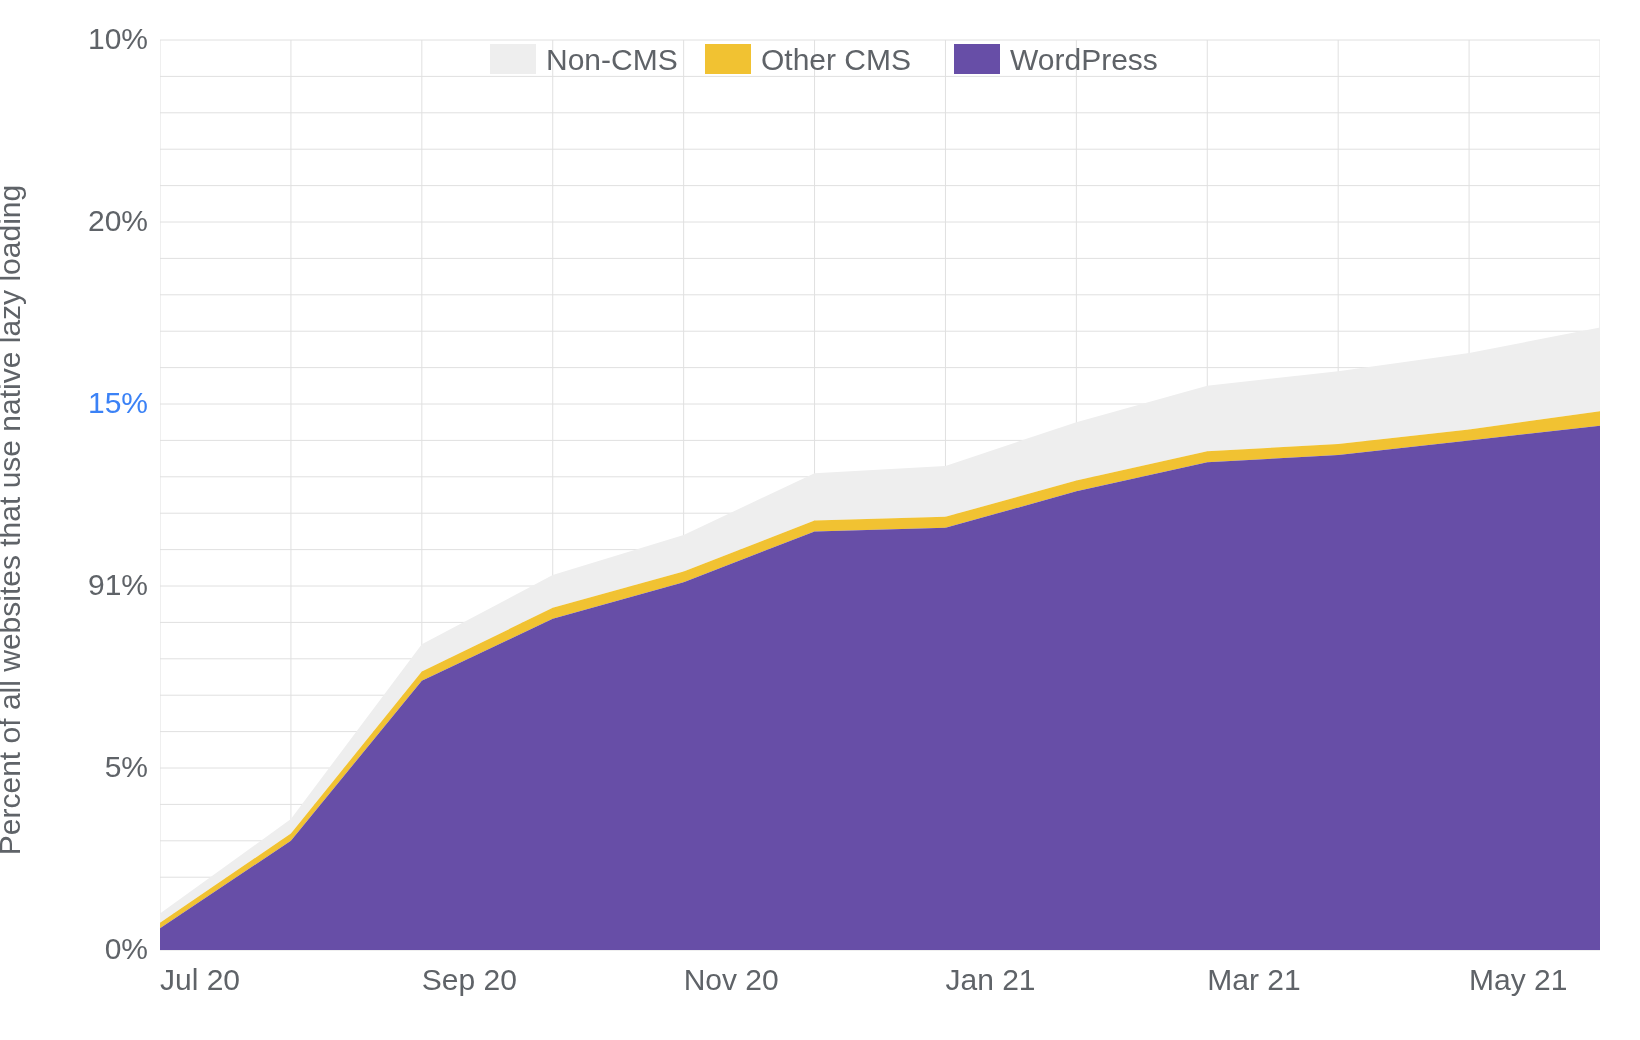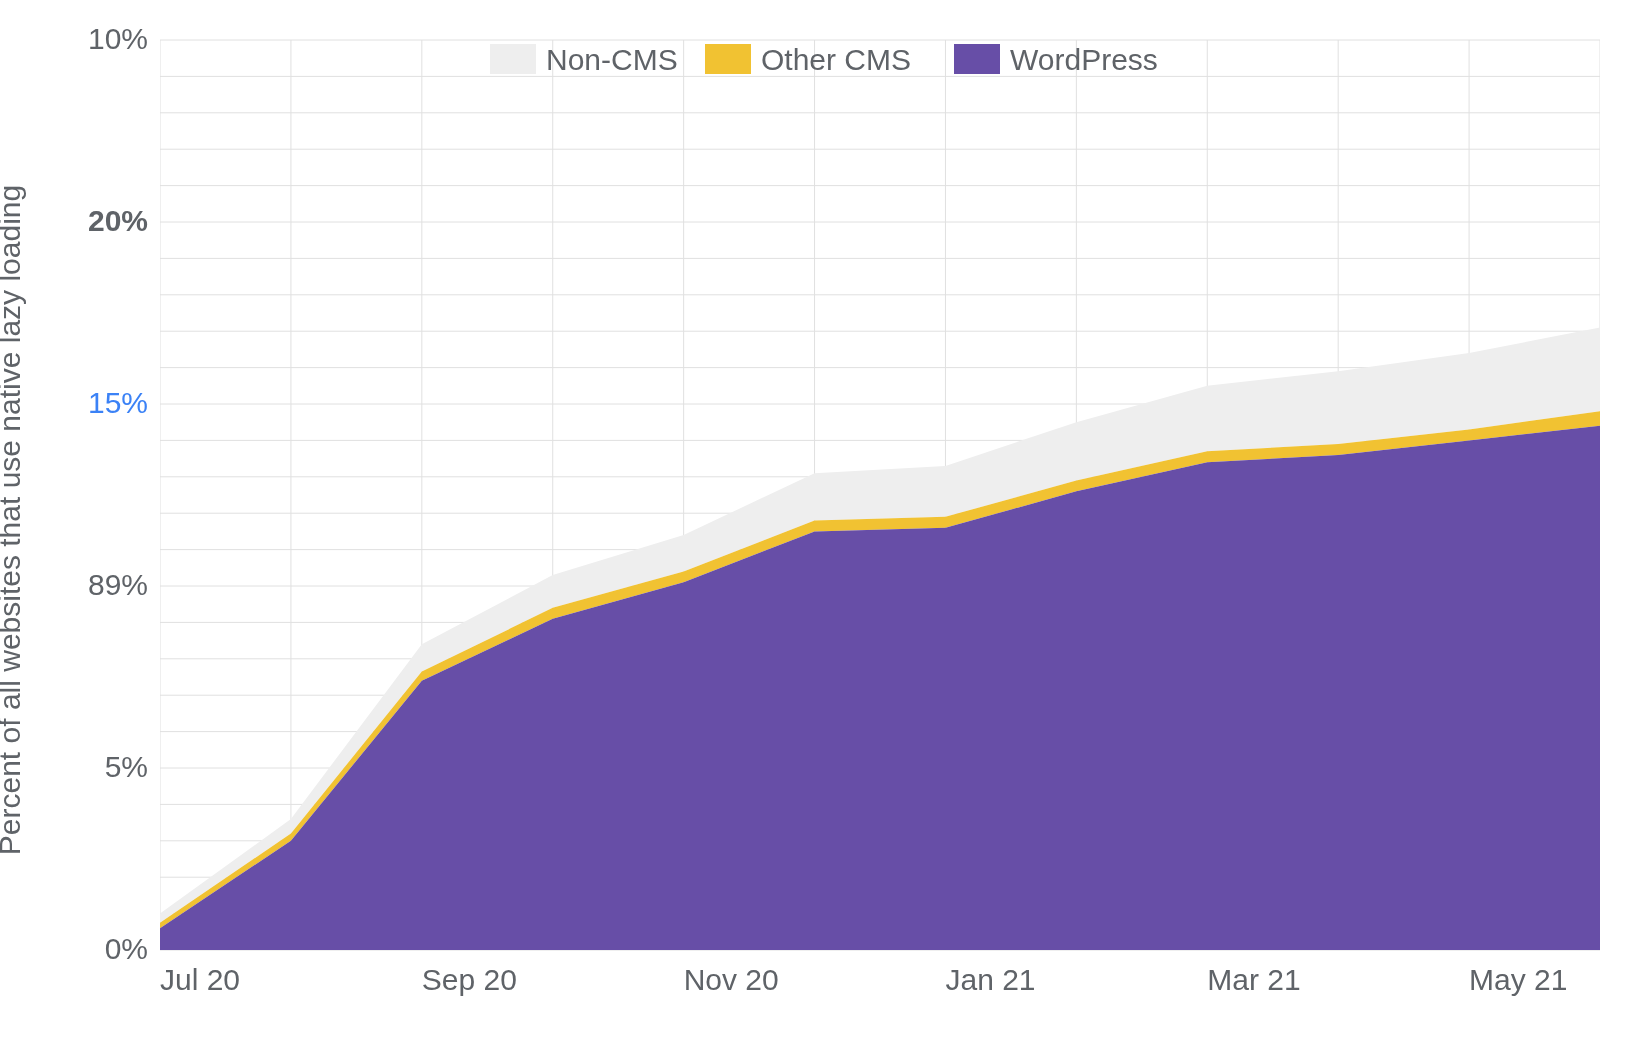--- a/index.html
+++ b/index.html
@@ -97,18 +97,18 @@
           <rect x="330" y="14" width="46" height="30" fill="#eeeeee"></rect>
           <text x="386" y="40" class="legend">Non-CMS</text>
           <rect x="545" y="14" width="46" height="30" fill="#f1c232"></rect>
           <text x="601" y="40" class="legend">Other CMS</text>
           <rect x="794" y="14" width="46" height="30" fill="#674ea7"></rect>
           <text x="850" y="40" class="legend">WordPress</text>
         </g>
       </svg>
   <div style="position: absolute; right: calc(100% + 12px); top: 902px; font-size: 30px; color: rgb(95, 99, 104);">0%</div>
       <div style="position: absolute; right: calc(100% + 12px); top: 720px; font-size: 30px; color: rgb(95, 99, 104);">5%</div>
-      <div style="position: absolute; right: calc(100% + 12px); top: 538px; font-size: 30px; color: rgb(95, 99, 104);">89%</div>
+      <div style="position: absolute; right: calc(100% + 12px); top: 538px; font-size: 30px; color: rgb(95, 99, 104);">91%</div>
       <div style="position: absolute; right: calc(100% + 12px); top: 356px; font-size: 30px; color: #3b82f6;">15%</div>
-      <div style="position: absolute; right: calc(100% + 12px); top: 174px; font-size: 30px; color: rgb(95, 99, 104); font-weight: bold;">20%</div>
+      <div style="position: absolute; right: calc(100% + 12px); top: 174px; font-size: 30px; color: rgb(95, 99, 104);">20%</div>
       <div style="position: absolute; right: calc(100% + 12px); top: -8px; font-size: 30px; color: rgb(95, 99, 104);">10%</div>
     </div>
 </div>
 
 </body></html>

